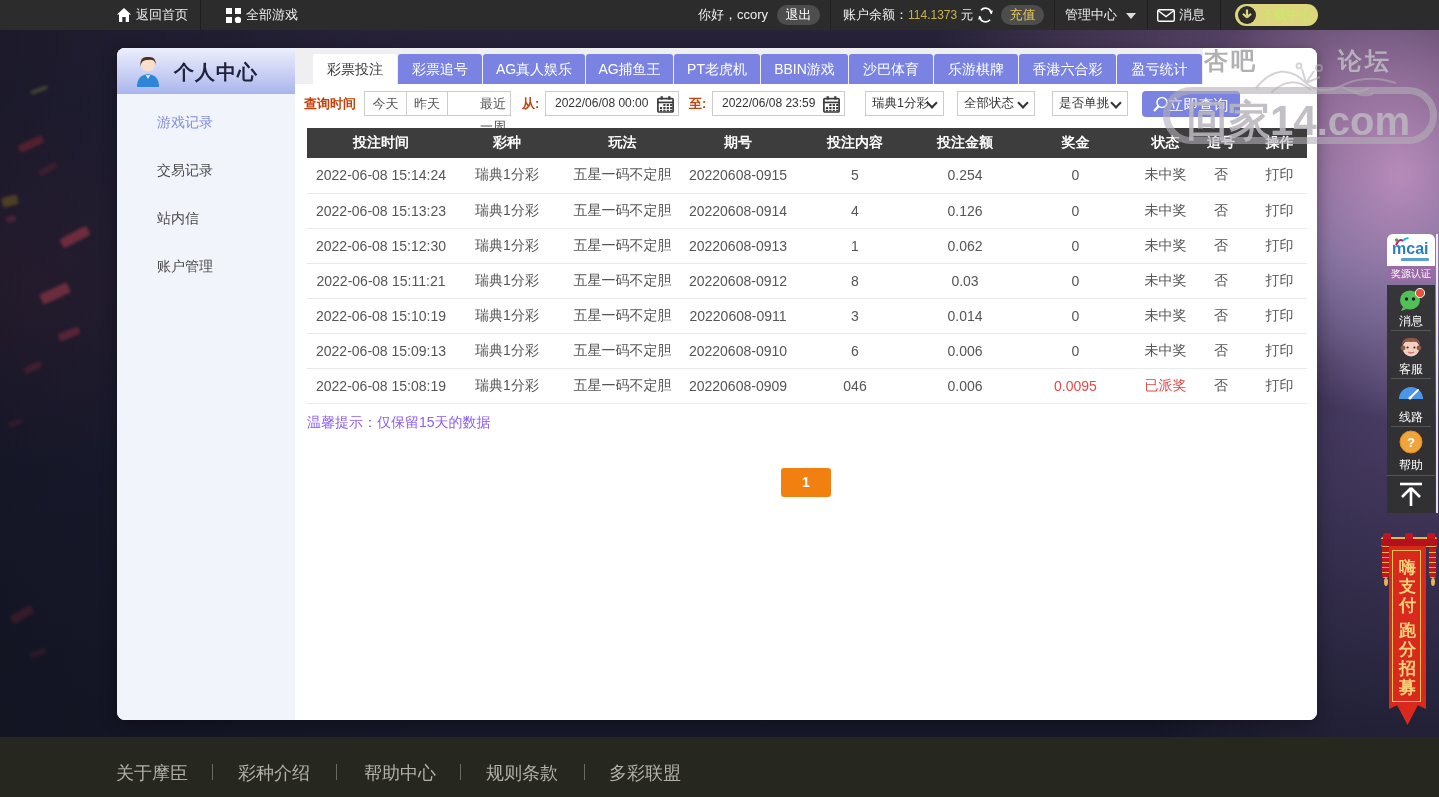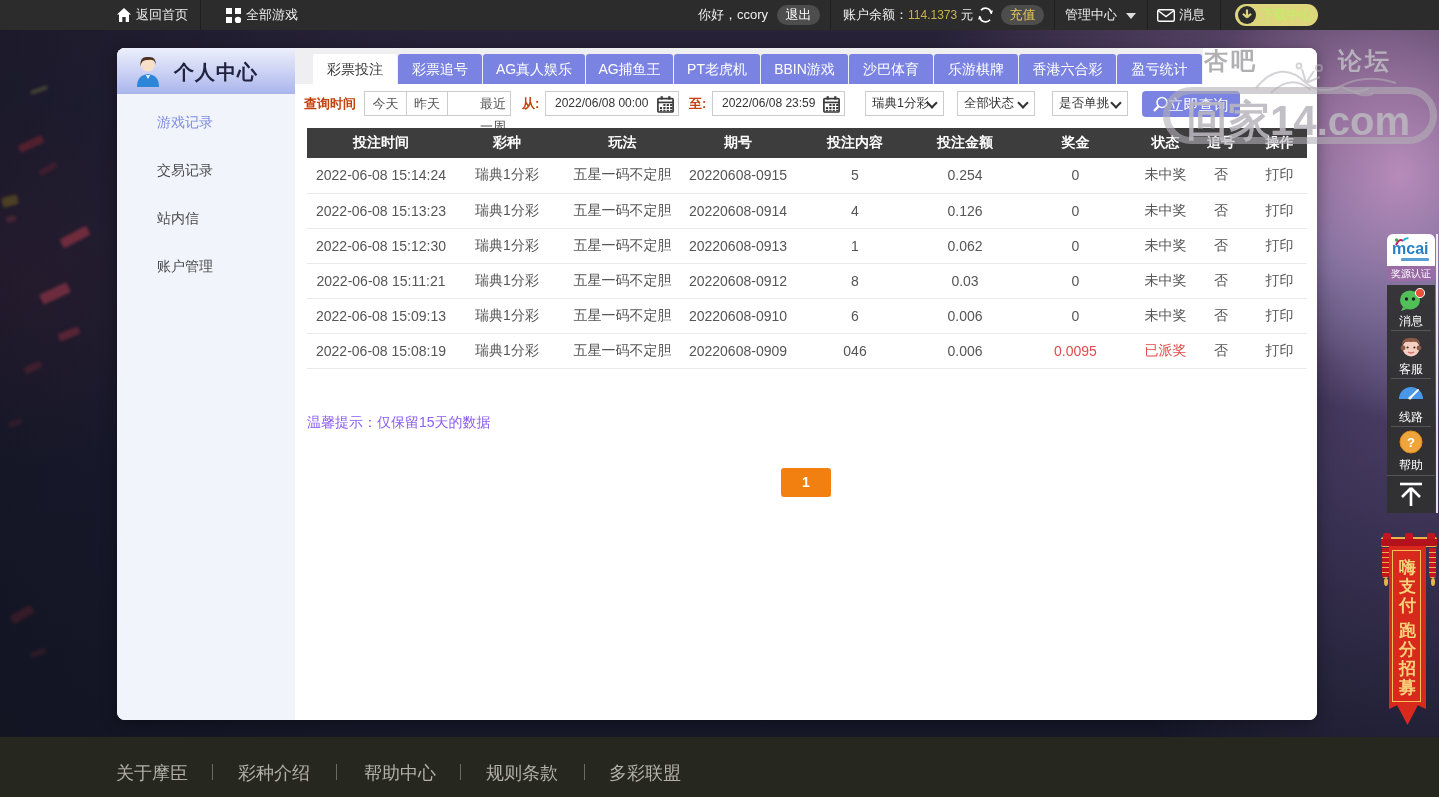--- a/index.html
+++ b/index.html
@@ -224,20 +224,32 @@
             <td>五星一码不定胆</td>
             <td>20220608-0912</td>
             <td>8</td>
             <td>0.03</td>
             <td>0</td>
             <td>未中奖</td>
             <td>否</td>
             <td>打印</td>
           </tr>
     <tr>
+            <td>2022-06-08 15:10:19</td>
+            <td>瑞典1分彩</td>
+            <td>五星一码不定胆</td>
+            <td>20220608-0911</td>
+            <td>3</td>
+            <td>0.014</td>
+            <td>0</td>
+            <td>未中奖</td>
+            <td>否</td>
+            <td>打印</td>
+          </tr>
+    <tr>
             <td>2022-06-08 15:09:13</td>
             <td>瑞典1分彩</td>
             <td>五星一码不定胆</td>
             <td>20220608-0910</td>
             <td>6</td>
             <td>0.006</td>
             <td>0</td>
             <td>未中奖</td>
             <td>否</td>
             <td>打印</td>

